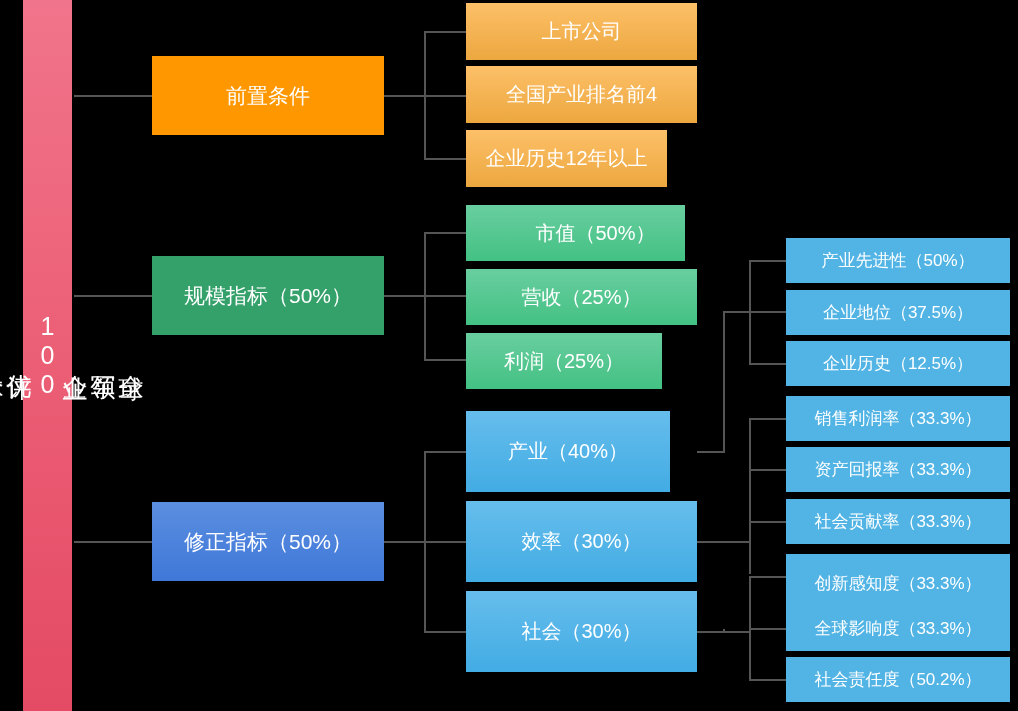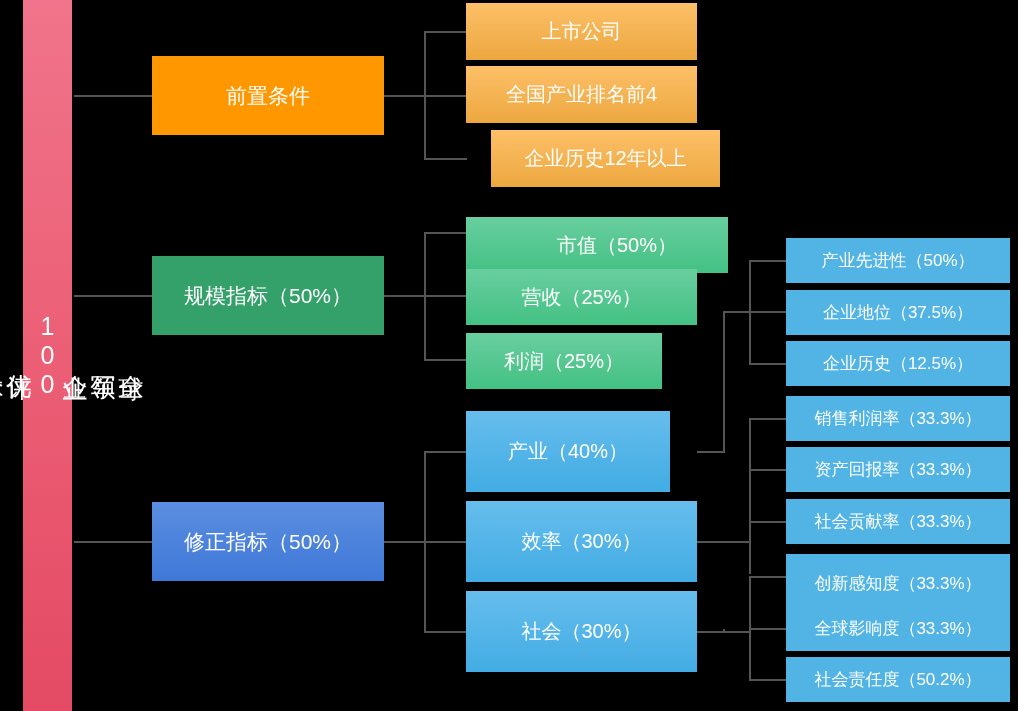--- a/index.html
+++ b/index.html
@@ -115,31 +115,31 @@
   <div class="line-h" style="left:424px; top:31px; width:43px;"></div>
   <div class="line-h" style="left:424px; top:95px; width:43px;"></div>
   <div class="line-h" style="left:424px; top:158px; width:43px;"></div>
 
   <div class="node lvl3 amber" style="left:466px; top:3px; width:231px; height:57px;">
     <span>上市公司</span>
   </div>
   <div class="node lvl3 amber" style="left:466px; top:66px; width:231px; height:57px;">
     <span>全国产业排名前4</span>
   </div>
-  <div class="node lvl3 amber" style="left:466px; top:130px; width:229px; height:57px;margin-left:25px;">
+  <div class="node lvl3 amber" style="left:466px; top:130px; width:201px; height:57px;">
     <span>企业历史12年以上</span>
   </div>
 
   <div class="line-h" style="left:384px; top:295px; width:42px;"></div>
   <div class="line-v" style="left:424px; top:232px; height:128px;"></div>
   <div class="line-h" style="left:424px; top:232px; width:43px;"></div>
   <div class="line-h" style="left:424px; top:295px; width:43px;"></div>
   <div class="line-h" style="left:424px; top:359px; width:43px;"></div>
 
-  <div class="node lvl3 mint" style="left:466px; top:217px; width:262px; height:56px;padding-left:40px;">
+  <div class="node lvl3 mint" style="left:466px; top:205px; width:219px; height:56px;padding-left:40px;">
     <span>市值（50%）</span>
   </div>
   <div class="node lvl3 mint" style="left:466px; top:269px; width:231px; height:56px;">
     <span>营收（25%）</span>
   </div>
   <div class="node lvl3 mint" style="left:466px; top:333px; width:196px; height:56px;">
     <span>利润（25%）</span>
   </div>
 
   <div class="line-h" style="left:384px; top:541px; width:42px;"></div>

